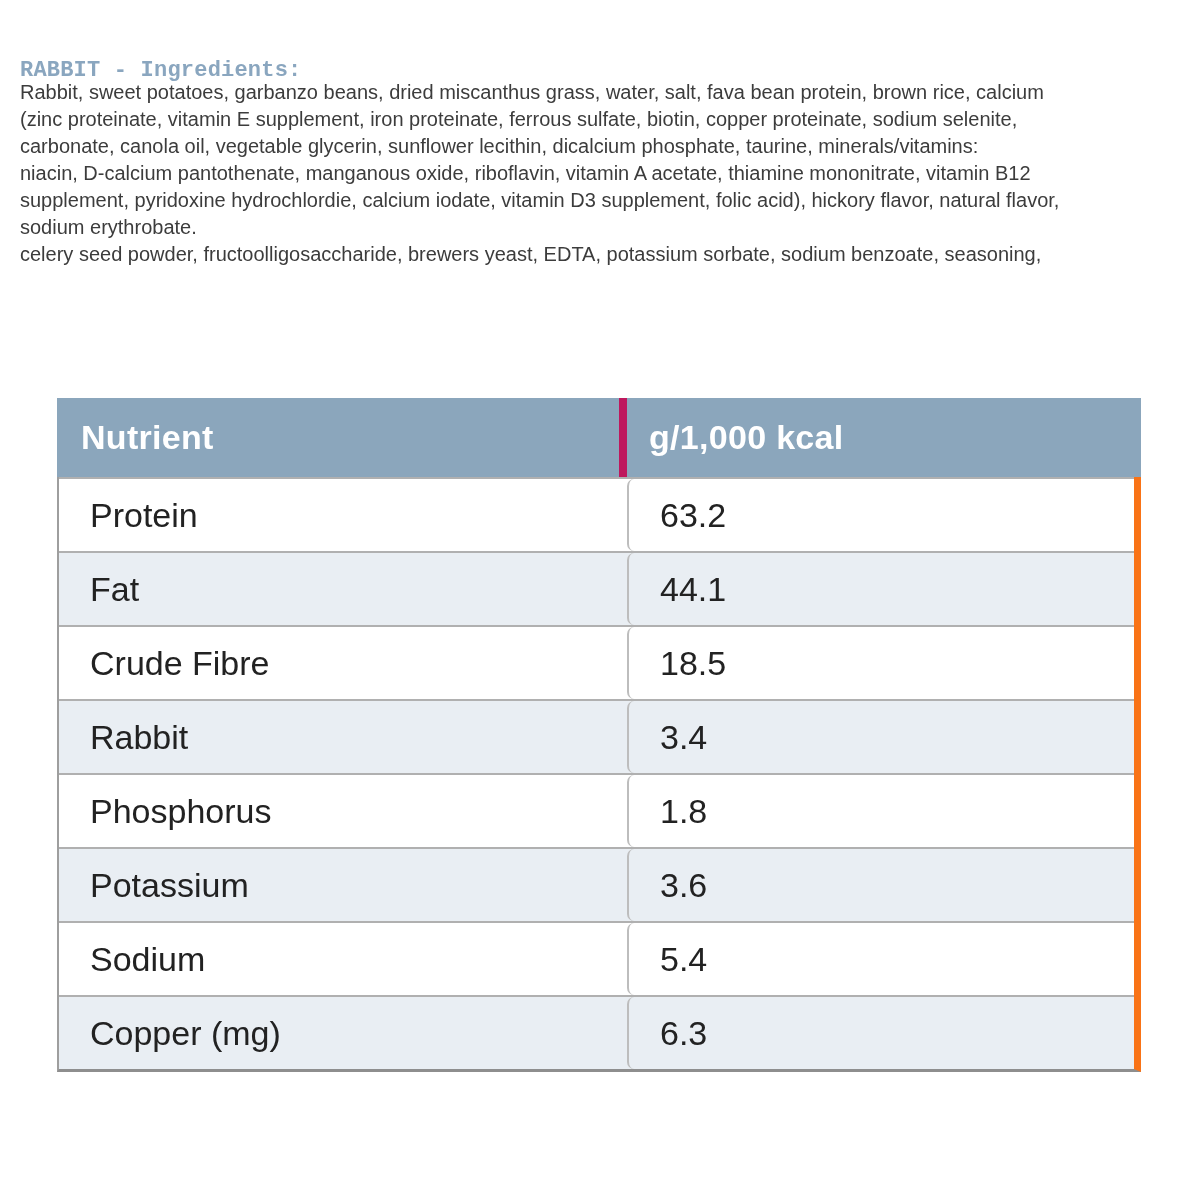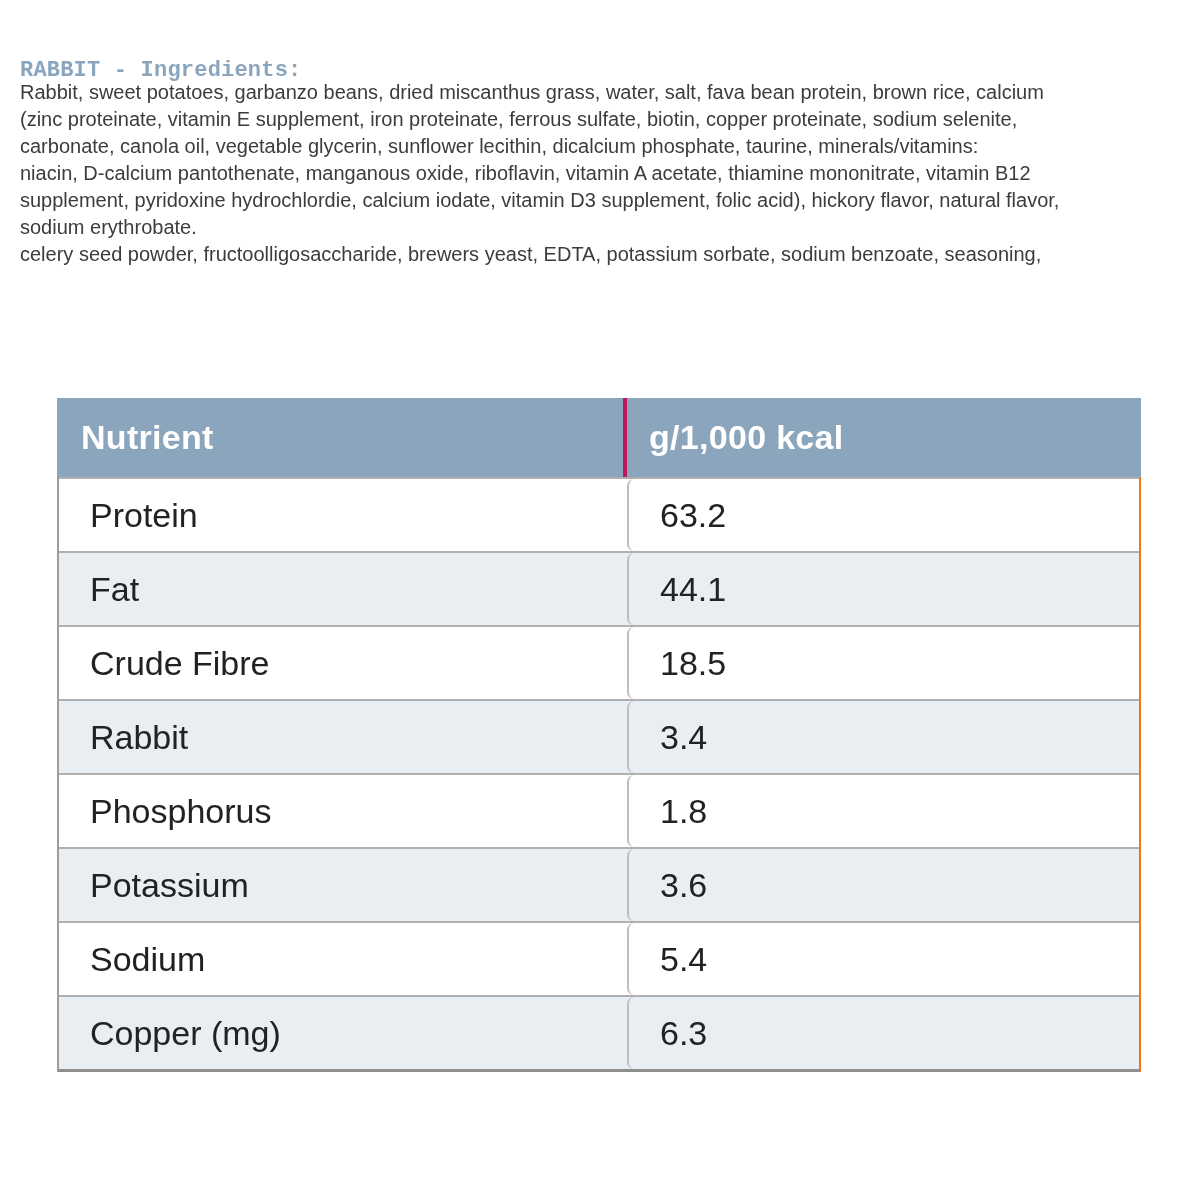--- a/index.html
+++ b/index.html
@@ -20,27 +20,27 @@
     white-space: nowrap; letter-spacing: 0px;
   }
 
   .tbl { position: absolute; left: 57px; top: 398px; width: 1084px; }
 
   .thead { display: flex; height: 79px; background: #8ba6bc; }
   .th {
     display: flex; align-items: center; box-sizing: border-box;
     font-size: 34px; font-weight: 600; color: #ffffff; letter-spacing: 0.3px;
   }
-  .th1 { width: 570px; border-right: 4px solid #be185d; padding-left: 24px; }
+  .th1 { width: 570px; border-right: 8px solid #be185d; padding-left: 24px; }
   .th2 { flex: 1; padding-left: 22px; }
 
   .tbody {
     box-sizing: border-box;
     border-left: 2px solid #9e9e9e;
-    border-right: 2px solid #f97316;
+    border-right: 7px solid #f97316;
     border-bottom: 3px solid #8e8e8e;
   }
   .tr {
     display: flex; height: 74px; box-sizing: border-box;
     border-top: 2px solid #b0b0b0;
   }
   .tr:nth-child(odd)  { background: #ffffff; }
   .tr:nth-child(even) { background: #e9eef3; }
   .td {
     display: flex; align-items: center; box-sizing: border-box;

